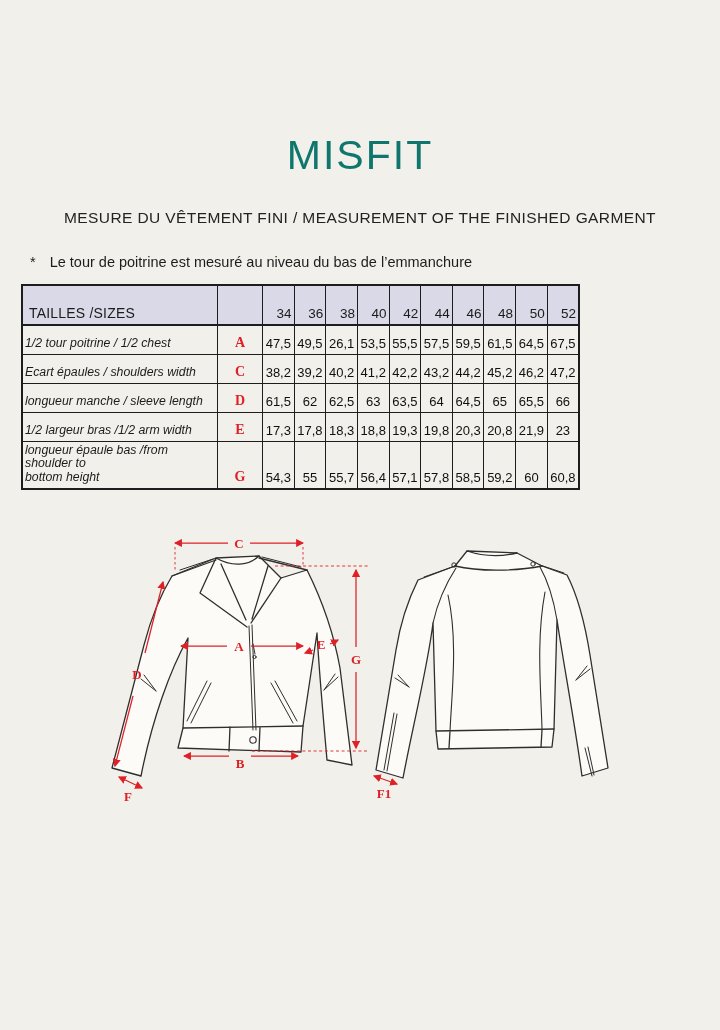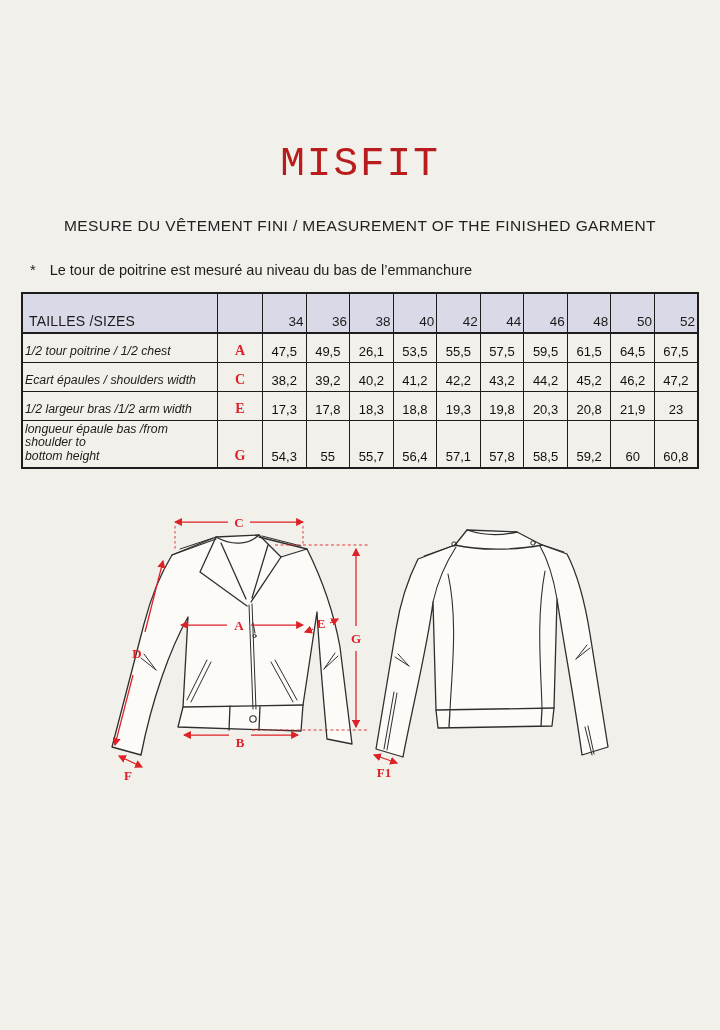--- a/index.html
+++ b/index.html
@@ -4,42 +4,42 @@
 <style>
   html,body{margin:0;padding:0;}
   body{
     width:720px;height:1030px;
     background:#f2f0ea;
     font-family:"Liberation Sans",sans-serif;
     color:#1b1b1b;
     overflow:hidden;
   }
   .page-title{
-    margin:11px;padding-top:130px;
+    margin:2px;padding-top:130px;
     text-align:center;
     font-size:41px;font-weight:400;letter-spacing:2px;
-    color:#b91c1c;
-    font-family:Liberation Mono, monospace;
+    color:#0f766e;
+    font-family:Liberation Sans, sans-serif;
   }
   .subtitle{
     margin-top:30px;
     text-align:center;
     font-size:15.5px;letter-spacing:.4px;
     color:#222;
   }
   .note{
     margin:27px 0 0 30px;
     font-size:14.5px;
     color:#1d1d1d;
   }
   .note .star{margin-right:14px;}
   table.size-table{
     margin:14px 0 0 21px;
     border-collapse:collapse;
-    width:678px;
+    width:559px;
     table-layout:fixed;
     border:2.5px solid #1d1d1d;
     background:transparent;
   }
   table.size-table th,table.size-table td{
     border:1.5px solid #1d1d1d;
     vertical-align:bottom;
     padding:2px 2px 3px 2px;
   }
   table.size-table thead th{
@@ -127,20 +127,34 @@
         <td class="val">38,2</td>
         <td class="val">39,2</td>
         <td class="val">40,2</td>
         <td class="val">41,2</td>
         <td class="val">42,2</td>
         <td class="val">43,2</td>
         <td class="val">44,2</td>
         <td class="val">45,2</td>
         <td class="val">46,2</td>
         <td class="val">47,2</td>
+      </tr>
+      <tr>
+        <td class="lbl">longueur manche  / sleeve length</td>
+        <td class="ltr">D</td>
+        <td class="val">61,5</td>
+        <td class="val">62</td>
+        <td class="val">62,5</td>
+        <td class="val">63</td>
+        <td class="val">63,5</td>
+        <td class="val">64</td>
+        <td class="val">64,5</td>
+        <td class="val">65</td>
+        <td class="val">65,5</td>
+        <td class="val">66</td>
       </tr>
       <tr>
         <td class="lbl">1/2 largeur bras /1/2  arm width</td>
         <td class="ltr">E</td>
         <td class="val">17,3</td>
         <td class="val">17,8</td>
         <td class="val">18,3</td>
         <td class="val">18,8</td>
         <td class="val">19,3</td>
         <td class="val">19,8</td>

